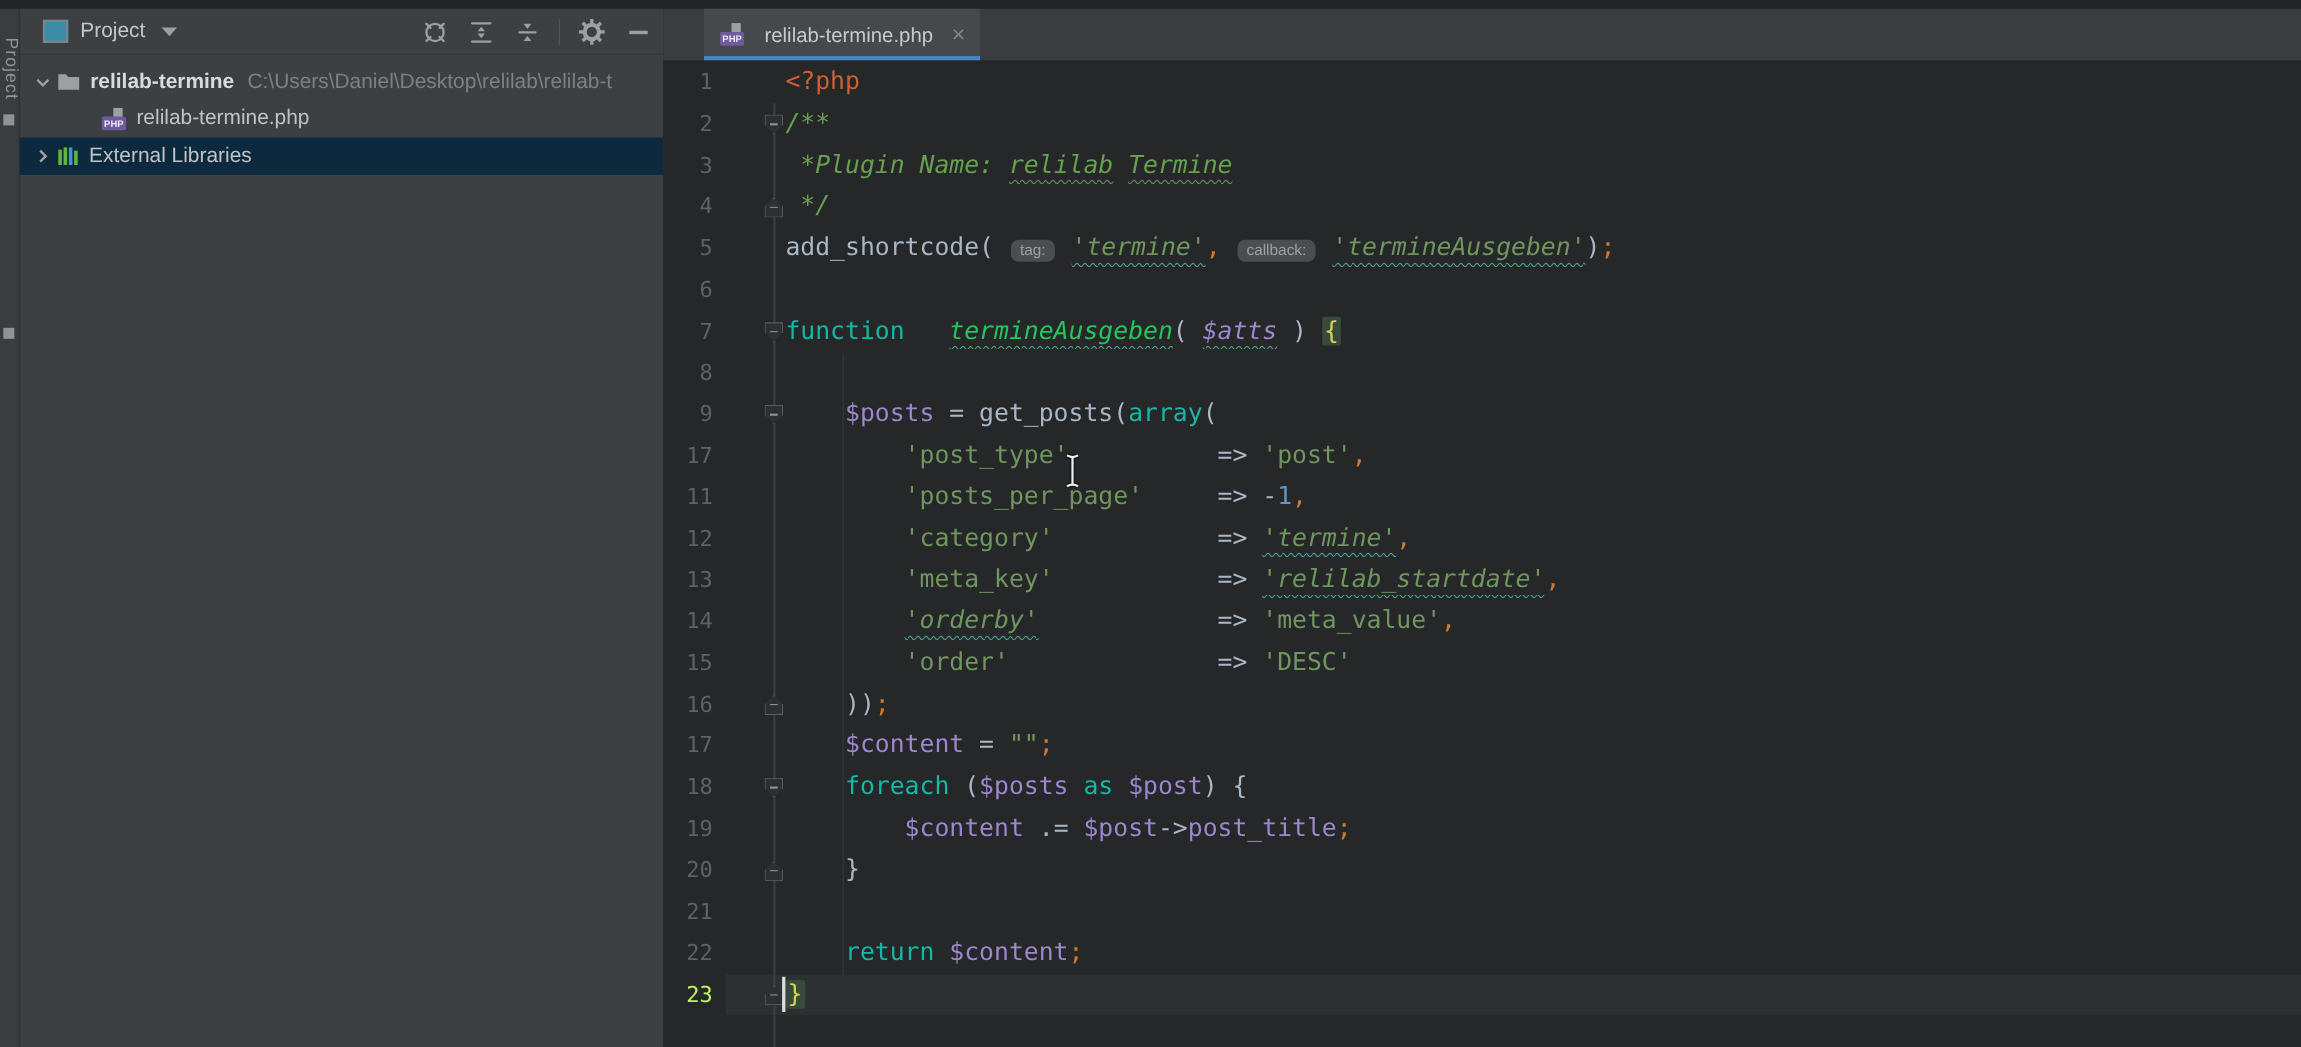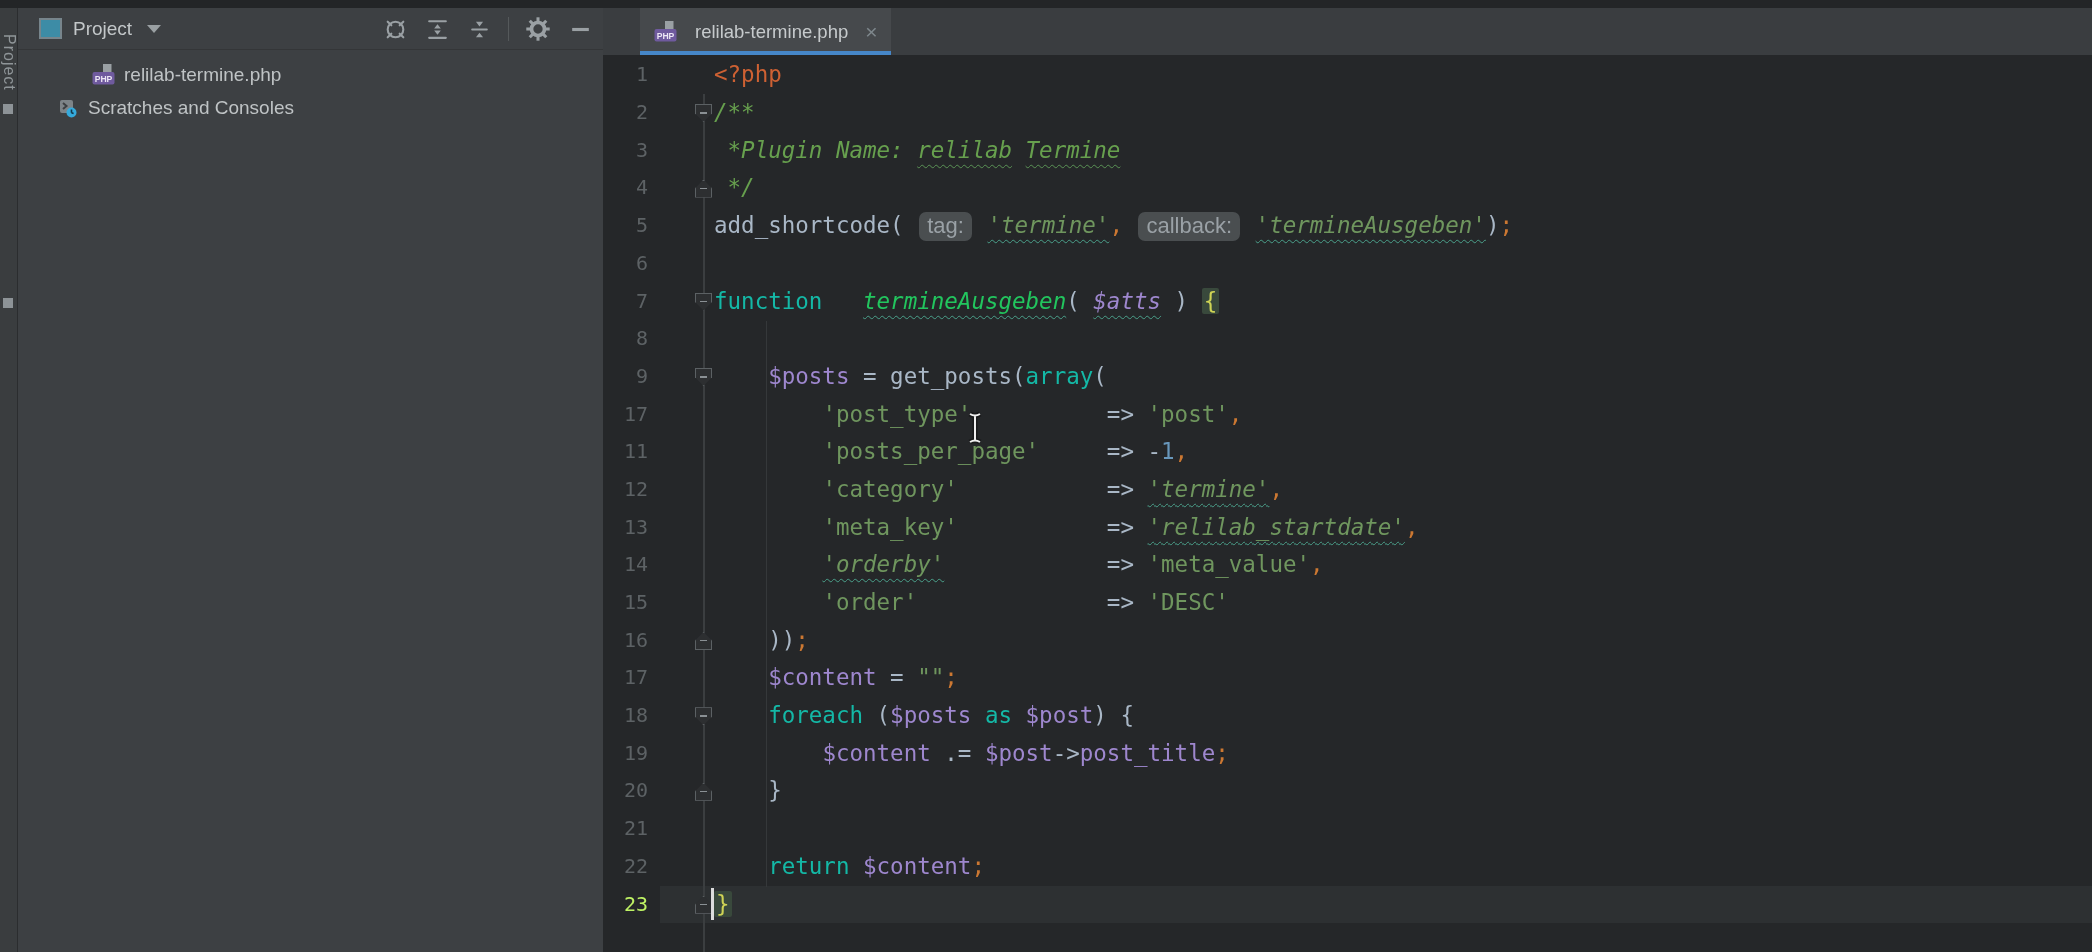--- a/index.html
+++ b/index.html
@@ -79,21 +79,21 @@
   .s-str { color:#6f965e; }
   .s-num { color:#6897bb; }
   .s-var { color:#9e87ce;text-align:center; }
   .s-cmt { color:#67a04e; font-style:italic; }
   .s-fn  { color:#22c55e; }
   .s-brace { color:#cfd455; background:#39493c; padding:0 2px; border-radius:2px; }
   .w { text-decoration:underline; text-decoration-style:wavy; text-decoration-color:#4aa08a;
        text-decoration-thickness:1.3px; text-underline-offset:6px;font-style:italic; }
   .wc { text-decoration:underline; text-decoration-style:wavy; text-decoration-color:#5a9355;
         text-decoration-thickness:1.3px; text-underline-offset:6px; }
-  .s-hint { font-family:"Liberation Sans", sans-serif; font-size:22px; font-style:normal;
+  .s-hint { font-family:"Liberation Sans", sans-serif; font-size:14px; font-style:normal;
             background:#4a4e50; color:#9aa1a6; border-radius:7px; padding:1px 8px 3px; margin:0 2px; }
 
   .caret { position:absolute; left:108px; top:833px; width:3px; height:32px; background:#dcdcdc; }
   .ibeam { position:absolute; left:363px; top:356px; }
 </style>
 </head>
 <body>
 
 <div class="app">
   <div class="top-strip"></div>
@@ -146,40 +146,59 @@
             </svg>
           </div>
           <div class="ticon">
             <svg width="25" height="25" viewBox="0 0 24 24">
               <rect x="4" y="10.5" width="16" height="3" fill="#9aa0a4"></rect>
             </svg>
           </div>
         </div>
     </div>
     <div class="tree">
+        <div class="tree-row" style="padding-left: 8px;">
+          <span class="tr-chevron">
+            <svg width="20" height="20" viewBox="0 0 24 24">
+              <path d="M6 9 L12 15 L18 9" stroke="#9da2a5" stroke-width="2.6" fill="none"></path>
+            </svg>
+          </span>
+          <span class="tr-icon">
+            <svg width="21" height="17" viewBox="0 0 21 17">
+              <path d="M1 15.5 V1.5 H8 L10 4 H20 V15.5 Z" fill="#9aa0a4"></path>
+            </svg>
+          </span>
+          <span class="tr-label bold">relilab-termine</span>
+          <span class="tr-path">C:\Users\Daniel\Desktop\relilab\relilab-t</span>
+        </div>
         <div class="tree-row" style="padding-left: 74px;">
           <span class="tr-icon">
             <svg width="23" height="21" viewBox="0 0 23 21">
               <rect x="11" y="0" width="8.5" height="10" fill="#9aa0a4"></rect>
               <rect x="0.5" y="8" width="22" height="12.5" rx="2" fill="#6f5a9e"></rect>
               <text x="11.5" y="17.6" text-anchor="middle" font-family="Liberation Sans, sans-serif" font-size="8.6" font-weight="bold" fill="#ece7f5">PHP</text>
             </svg>
           </span>
           <span class="tr-label">relilab-termine.php</span>
         </div>
-        <div class="tree-row" style="padding-left: 40px;">
+        <div class="tree-row selected" style="padding-left: 8px;">
+          <span class="tr-chevron">
+            <svg width="20" height="20" viewBox="0 0 24 24">
+              <path d="M9 6 L15 12 L9 18" stroke="#9da2a5" stroke-width="2.6" fill="none"></path>
+            </svg>
+          </span>
           <span class="tr-icon">
-            <svg width="21" height="19" viewBox="0 0 21 19">
-              <rect x="2" y="1" width="13" height="13" rx="2" fill="#7d8488"></rect>
-              <path d="M5 4 L8.5 7 L5 10" stroke="#3d4043" stroke-width="2" fill="none"></path>
-              <circle cx="13.5" cy="13.5" r="5" fill="#35aadc"></circle>
-              <path d="M13.5 13.7 V10.6 M13.5 13.7 L15.6 14.5" stroke="#12384a" stroke-width="1.6" fill="none"></path>
-            </svg>
-          </span>
-          <span class="tr-label">Scratches and Consoles</span>
+            <svg width="20" height="18" viewBox="0 0 20 18">
+              <rect x="1" y="3" width="3.2" height="14" fill="#62b543"></rect>
+              <rect x="5.8" y="1" width="3.2" height="16" fill="#62b543"></rect>
+              <rect x="10.6" y="1" width="3.2" height="16" fill="#4193d5"></rect>
+              <rect x="15.4" y="4" width="3.2" height="13" fill="#62b543"></rect>
+            </svg>
+          </span>
+          <span class="tr-label">External Libraries</span>
         </div>
       </div>
   </div>
 
   <div class="tabbar">
     <div class="tab">
       <span class="tr-icon" id="tab-php-icon">
           <svg width="23" height="21" viewBox="0 0 23 21">
             <rect x="11" y="0" width="8.5" height="10" fill="#9aa0a4"></rect>
             <rect x="0.5" y="8" width="22" height="12.5" rx="2" fill="#6f5a9e"></rect>

